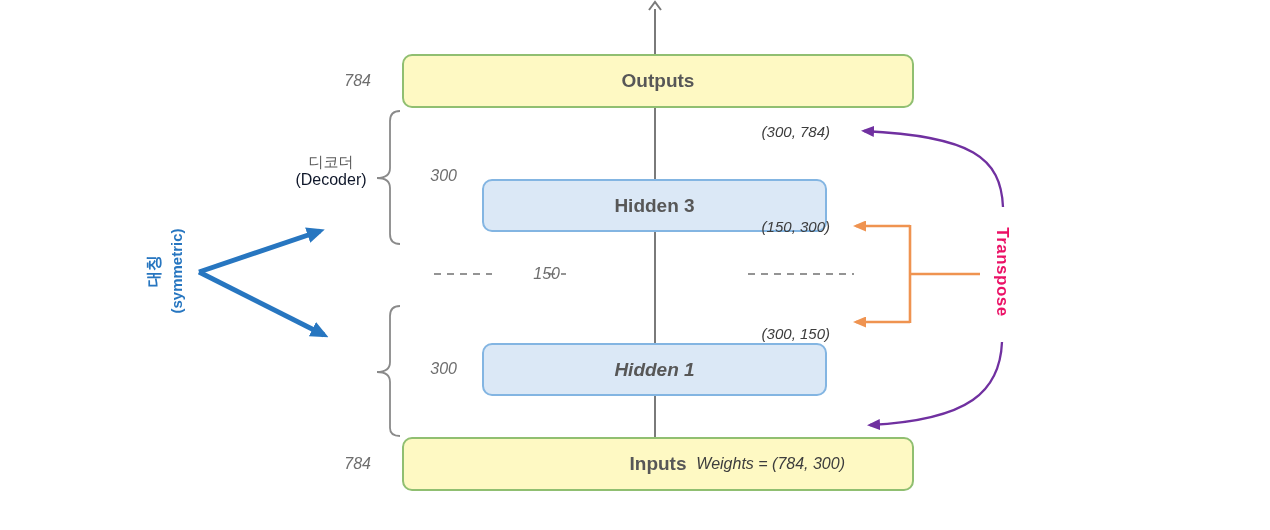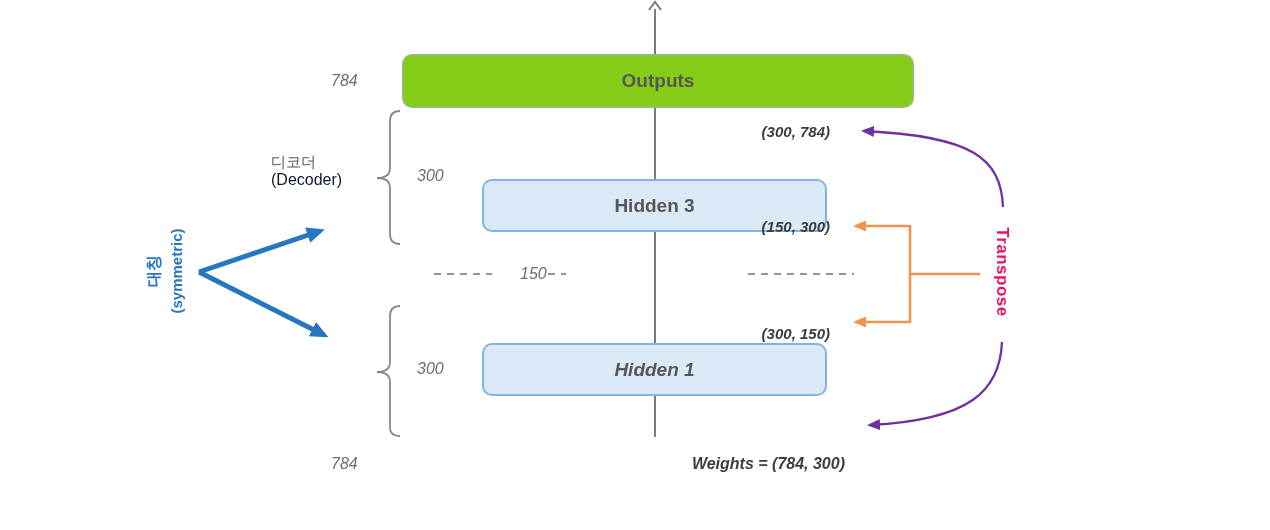--- a/index.html
+++ b/index.html
@@ -4,30 +4,30 @@
 <style>
   html,body{margin:0;padding:0;background:#ffffff;}
   body{width:1270px;height:530px;position:relative;overflow:hidden;
        font-family:"Liberation Sans","DejaVu Sans",sans-serif;color:#575757;}
   .canvas{position:absolute;left:0;top:0;width:1270px;height:530px;}
   svg.overlay{position:absolute;left:0;top:0;width:1270px;height:530px;pointer-events:none;}
 
   .layer-box{position:absolute;display:flex;flex-direction:column;align-items:center;
              justify-content:center;box-sizing:border-box;border-radius:10px;
              font-weight:bold;color:#575757;text-align:center;}
-  .box-green{background:#84cc16;border:2px solid #90bf71;font-size:19px;}
+  .box-green{background:#fef9c3;border:2px solid #90bf71;font-size:19px;}
   .box-blue{background:#dbe8f6;border:2px solid #83b5e2;font-size:19px;}
   .box-pink{background:#f9c8cc;border:3px solid #ee2e6f;border-radius:12px;
             font-size:17px;line-height:21px;}
 
   .size-label{position:absolute;font-style:italic;color:#6e6e6e;font-size:16px;
-              width:40px;text-align:left;}
-  .tuple{position:absolute;font-style:italic;font-weight:bold;color:#3d3d3d;
+              width:40px;text-align:right;}
+  .tuple{position:absolute;font-style:italic;font-weight:normal;color:#3d3d3d;
          font-size:15px;text-align:right;}
-  .side-label{position:absolute;text-align:left;color:#595959;}
+  .side-label{position:absolute;text-align:center;color:#595959;}
   .side-label .kr{font-size:15px;line-height:19px;display:block;}
   .side-label .en{font-size:16px;line-height:18px;display:block;color:#0f172a;}
 
   .sym-label{position:absolute;left:105px;top:247px;width:122px;height:48px;
              transform:rotate(-90deg);text-align:center;color:#2776c0;font-weight:bold;}
   .sym-label .kr{display:block;font-size:16px;line-height:24px;}
   .sym-label .en{display:block;font-size:15px;line-height:22px;}
 
   .transpose-label{position:absolute;left:946px;top:262px;width:112px;height:20px;
                    transform:rotate(90deg);text-align:center;color:#eb1166;
@@ -83,20 +83,23 @@
 
   <div class="layer-box box-blue" style="left:482px;top:151px;width:345px;height:53px;margin-top:28px;">
     <span>Hidden 3</span>
   </div>
 
 
   <div class="layer-box box-blue" style="left:482px;top:343px;width:345px;height:53px;font-style:italic;">
     <span>Hidden 1</span>
   </div>
 
+  <div class="layer-box box-green" style="left:402px;top:437px;width:512px;height:54px;">
+    <span>Inputs</span>
+  </div>
 
   <div class="size-label" style="left:331px;top:72px;">784</div>
   <div class="size-label" style="left:417px;top:167px;">300</div>
   <div class="size-label" style="left:520px;top:265px;">150</div>
   <div class="size-label" style="left:417px;top:360px;">300</div>
   <div class="size-label" style="left:331px;top:455px;">784</div>
 
   <div class="tuple" style="left:700px;top:123px;width:130px;">(300, 784)</div>
   <div class="tuple" style="left:700px;top:218px;width:130px;">(150, 300)</div>
   <div class="tuple" style="left:700px;top:325px;width:130px;">(300, 150)</div>

